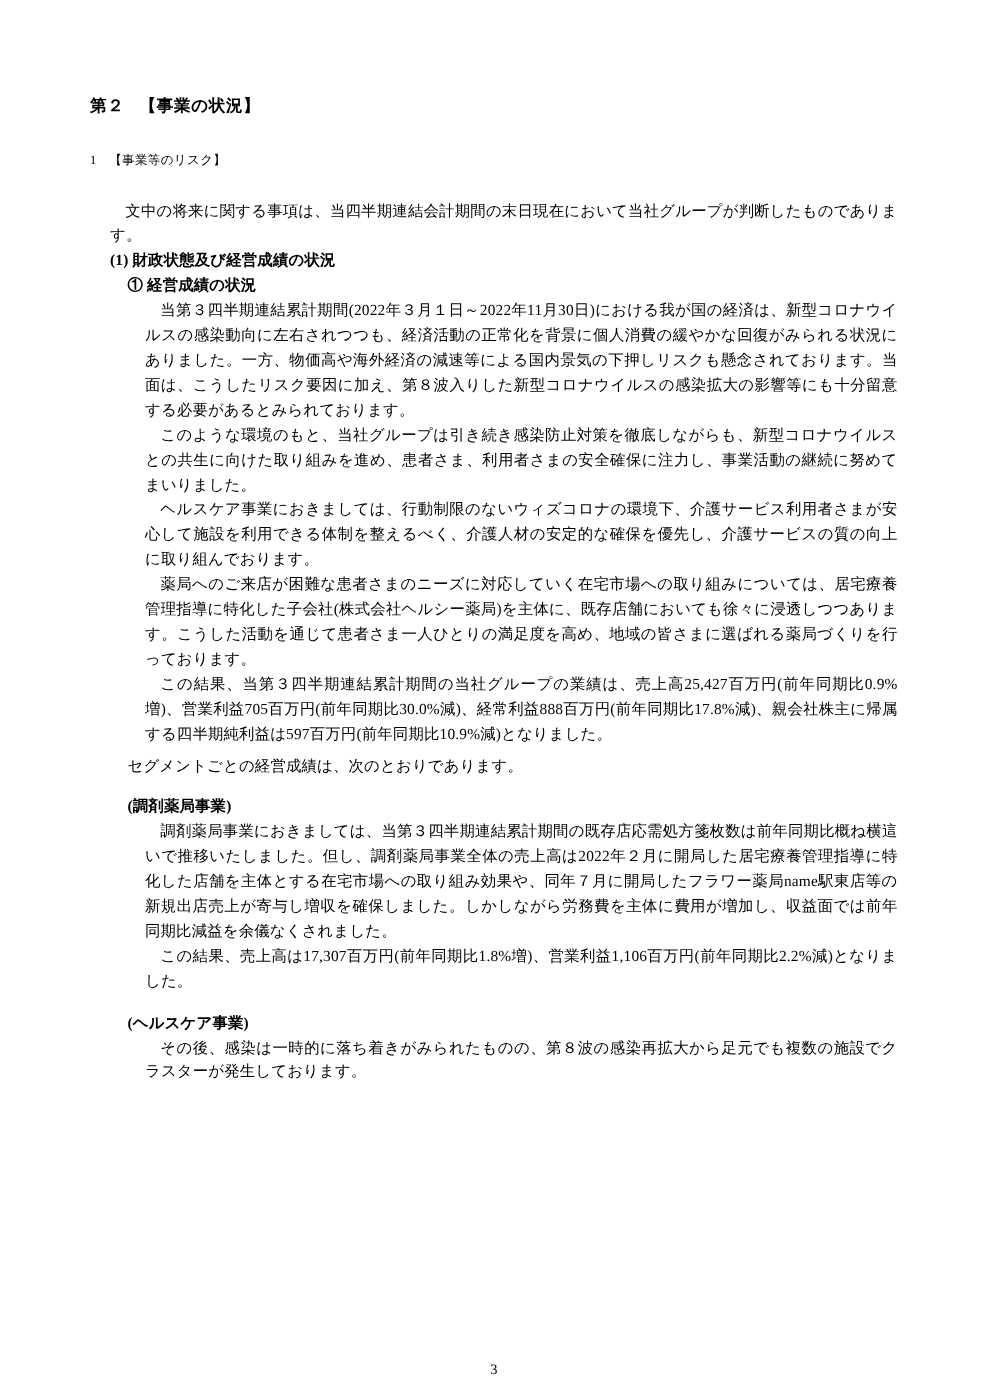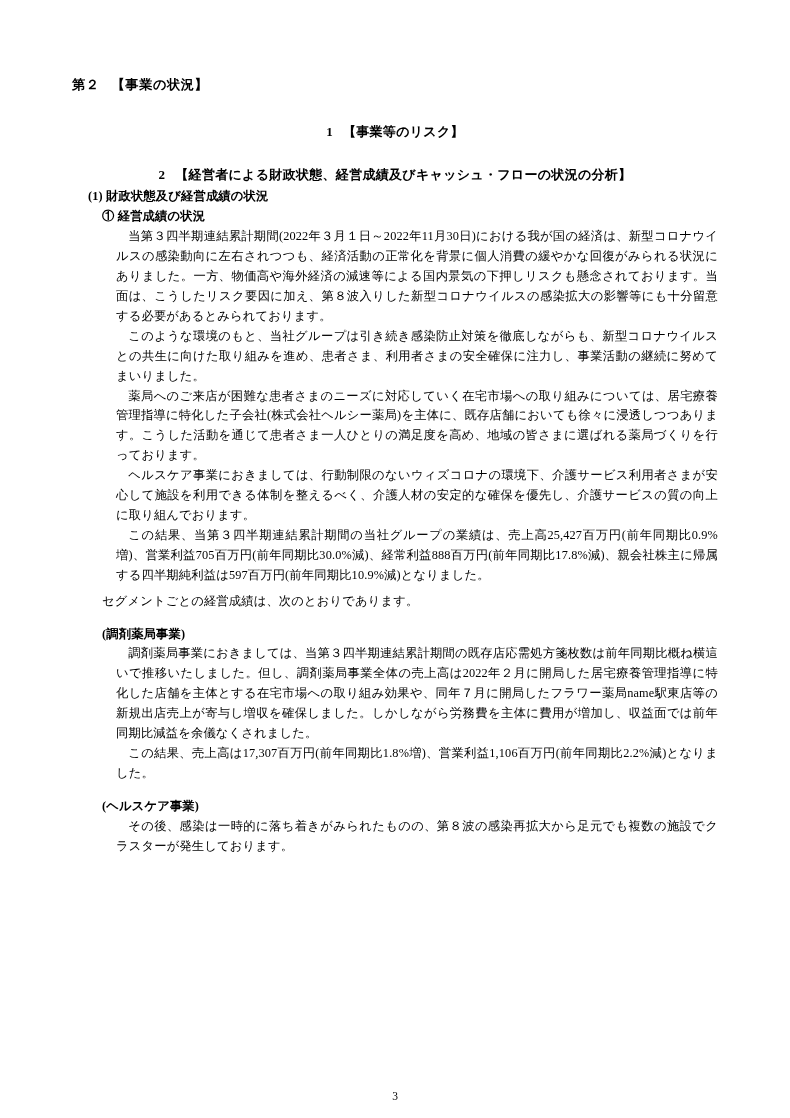--- a/index.html
+++ b/index.html
@@ -29,25 +29,24 @@
   .h-section {
     font-weight: bold;
     font-size: 13.2px;
     margin: 0 0 26px 0;
     letter-spacing: 0.6px;
   }
   .h-section .num {
     margin-right: 12px;
   }
   .h-item {
-    font-weight: bold;
-    font-size: 13px;
+    font-weight: normal;
+    font-size: 10px;
     margin: 0 0 2px 0;
     letter-spacing: 0.3px;
-    text-align: center;
   }
   .h-item .num {
     margin-right: 10px;
   }
   .lvl1 {
     margin: 0 0 0 16px;
   }
   .lvl2 {
     margin: 0 0 0 30px;
   }
@@ -88,43 +87,43 @@
     <div class="h-section">
       <span class="num">第２</span><span>【事業の状況】</span>
     </div>
 
     <div class="h-item">
       <span class="num">1</span><span>【事業等のリスク】</span>
     </div>
 
     <div class="gap-l"></div>
 
-    <div class="h-item">
-      <span class="num">2</span><span>【経営者による財政状態、経営成績及びキャッシュ・フローの状況の分析】</span>
+    <div class="lvl1">
+      <p class="para indent">文中の将来に関する事項は、当四半期連結会計期間の末日現在において当社グループが判断したものであります。</p>
     </div>
 
     <div class="lvl1">
       <p class="label-line">
         <span>(1)</span>
         <span>財政状態及び経営成績の状況</span>
       </p>
     </div>
 
     <div class="lvl2">
       <p class="label-line">
         <span>①</span>
         <span>経営成績の状況</span>
       </p>
     </div>
 
     <div class="lvl3">
       <p class="para indent">当第３四半期連結累計期間(2022年３月１日～2022年11月30日)における我が国の経済は、新型コロナウイルスの感染動向に左右されつつも、経済活動の正常化を背景に個人消費の緩やかな回復がみられる状況にありました。一方、物価高や海外経済の減速等による国内景気の下押しリスクも懸念されております。当面は、こうしたリスク要因に加え、第８波入りした新型コロナウイルスの感染拡大の影響等にも十分留意する必要があるとみられております。</p>
       <p class="para indent">このような環境のもと、当社グループは引き続き感染防止対策を徹底しながらも、新型コロナウイルスとの共生に向けた取り組みを進め、患者さま、利用者さまの安全確保に注力し、事業活動の継続に努めてまいりました。</p>
+      <p class="para indent">ヘルスケア事業におきましては、行動制限のないウィズコロナの環境下、介護サービス利用者さまが安心して施設を利用できる体制を整えるべく、介護人材の安定的な確保を優先し、介護サービスの質の向上に取り組んでおります。</p>
       <p class="para indent">薬局へのご来店が困難な患者さまのニーズに対応していく在宅市場への取り組みについては、居宅療養管理指導に特化した子会社(株式会社ヘルシー薬局)を主体に、既存店舗においても徐々に浸透しつつあります。こうした活動を通じて患者さま一人ひとりの満足度を高め、地域の皆さまに選ばれる薬局づくりを行っております。</p>
-      <p class="para indent">ヘルスケア事業におきましては、行動制限のないウィズコロナの環境下、介護サービス利用者さまが安心して施設を利用できる体制を整えるべく、介護人材の安定的な確保を優先し、介護サービスの質の向上に取り組んでおります。</p>
       <p class="para indent">この結果、当第３四半期連結累計期間の当社グループの業績は、売上高25,427百万円(前年同期比0.9%増)、営業利益705百万円(前年同期比30.0%減)、経常利益888百万円(前年同期比17.8%減)、親会社株主に帰属する四半期純利益は597百万円(前年同期比10.9%減)となりました。</p>
     </div>
 
     <div class="gap-s"></div>
 
     <div class="lvl2">
       <p class="para">セグメントごとの経営成績は、次のとおりであります。</p>
     </div>
 
     <div class="gap-m"></div>

